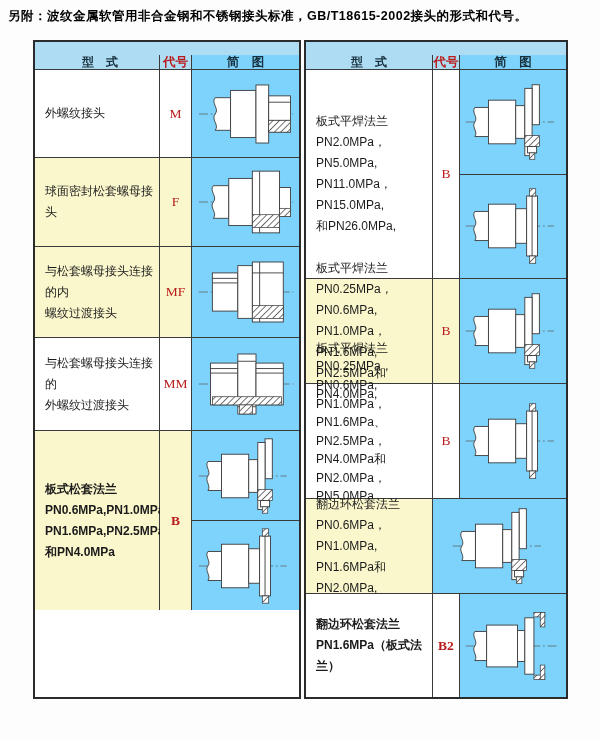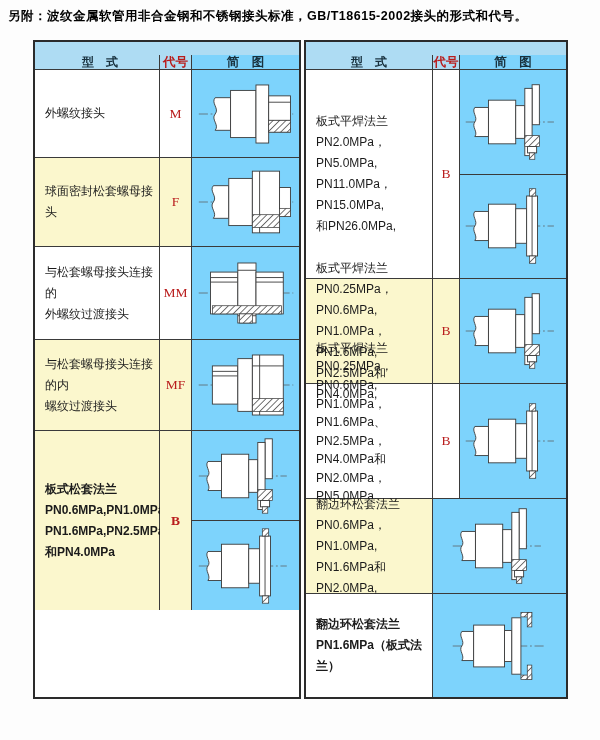--- a/index.html
+++ b/index.html
@@ -190,46 +190,46 @@
       <div class="c c-code hl">
           <span>F</span>
         </div>
       <div class="c c-diag">
           <svg width="100" height="78" viewBox="0 0 110 86">
             <use href="#sym-f"></use>
           </svg>
         </div>
     </div>
 
+    <div class="row" style="height:91px">
+      <div class="c c-type hl">
+          <span>与松套螺母接头连接的内
+螺纹过渡接头</span>
+        </div>
+      <div class="c c-code hl">
+          <span>MF</span>
+        </div>
+      <div class="c c-diag">
+          <svg width="100" height="80" viewBox="0 0 110 86">
+            <use href="#sym-mf"></use>
+          </svg>
+        </div>
+    </div>
+
     <div class="row" style="height:93px">
       <div class="c c-type">
           <span>与松套螺母接头连接的
 外螺纹过渡接头</span>
         </div>
       <div class="c c-code">
           <span>MM</span>
         </div>
       <div class="c c-diag">
           <svg width="100" height="80" viewBox="0 0 110 86">
             <use href="#sym-mm"></use>
-          </svg>
-        </div>
-    </div>
-
-    <div class="row" style="height:91px">
-      <div class="c c-type hl">
-          <span>与松套螺母接头连接的内
-螺纹过渡接头</span>
-        </div>
-      <div class="c c-code hl">
-          <span>MF</span>
-        </div>
-      <div class="c c-diag">
-          <svg width="100" height="80" viewBox="0 0 110 86">
-            <use href="#sym-mf"></use>
           </svg>
         </div>
     </div>
 
 
     <div class="row" style="height:179px">
       <div class="c c-type hl">
           <span>板式松套法兰
 PN0.6MPa,PN1.0MPa,
 PN1.6MPa,PN2.5MPa,
@@ -337,20 +337,23 @@
             <use href="#sym-fla"></use>
           </svg>
         </div>
     </div>
 
     <div class="row" style="height:103px">
       <div class="c c-type">
           <span>翻边环松套法兰
 PN1.6MPa（板式法兰）</span>
         </div>
+      <div class="c c-code">
+          <span>B2</span>
+        </div>
       <div class="c c-diag">
           <svg width="100" height="84" viewBox="0 0 110 86">
             <use href="#sym-b2"></use>
           </svg>
         </div>
     </div>
   </div>
 
 </div>
 

